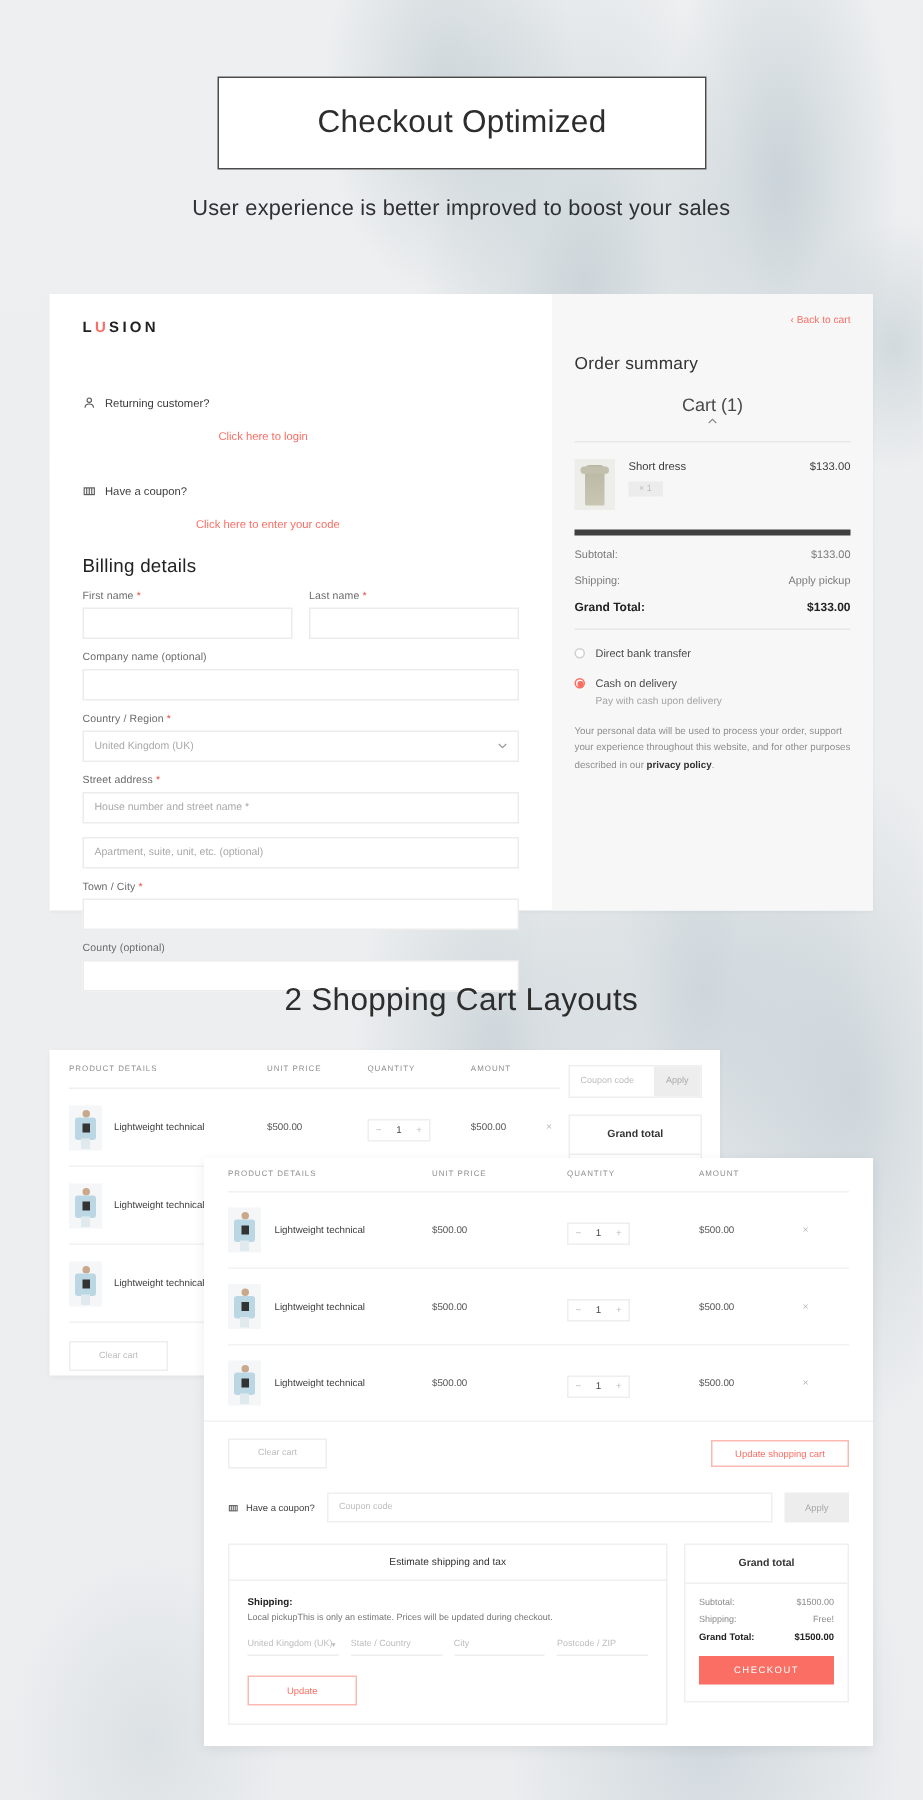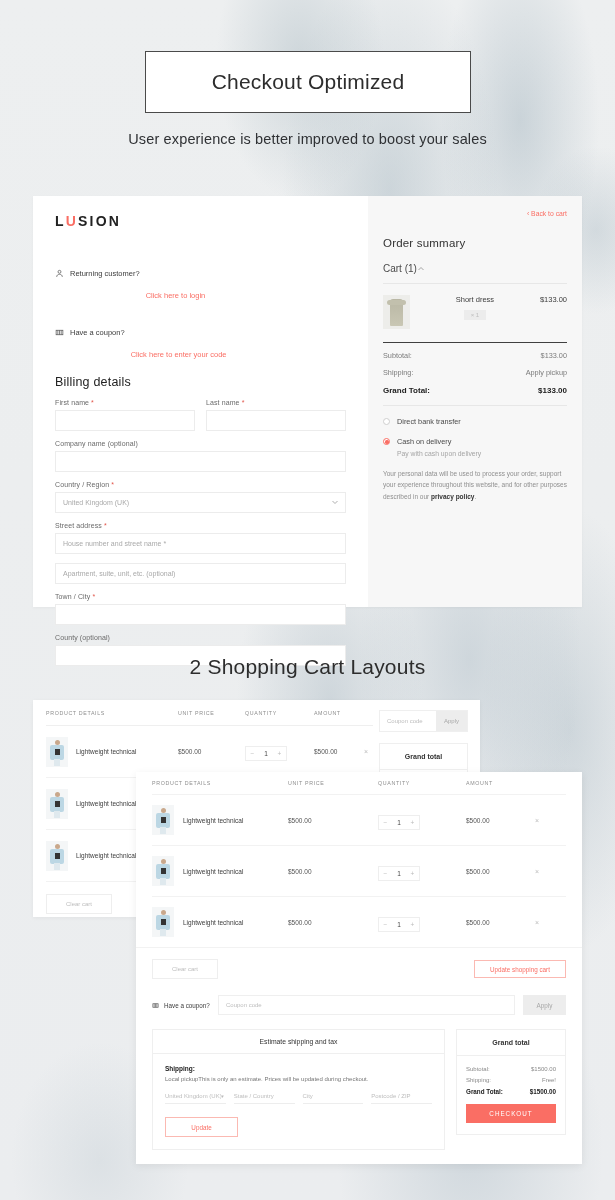--- a/index.html
+++ b/index.html
@@ -43,21 +43,21 @@
 
   
   .checkout-card{
     position:absolute; left:33px; top:196px; width:549px; height:411px;
     background:#fff; display:flex;
     box-shadow:0 1px 3px rgba(0,0,0,.04);
   }
   .co-left{ width:335px; padding:17px 22px 0 22px; }
   .co-right{ width:214px; background:#f7f7f7; padding:14px 15px 0 15px; position:relative;}
 
-  .logo{ font-size:14px; font-weight:700; letter-spacing:2.2px; color:#222; }
+  .logo{ font-size:10px; font-weight:700; letter-spacing:2.2px; color:#222; }
   .logo .u{ color:#fa6e64; }
 
   .acct-row{ display:flex; align-items:center; gap:6px; font-size:7.5px; color:#3c3c3c; margin-top:0; }
   .acct-row + .acct-row{ margin-top:6px; }
   .acct-row .lnk{ color:#fa6e64;margin-top:44px; }
   .mini-ico{ width:9px; height:9px; color:#555; display:inline-block; }
   .mini-ico svg{ display:block; width:9px; height:9px; }
 
   h2.billing{ font-size:12.5px; font-weight:400; color:#222; margin:16px 0 10px 0; letter-spacing:.2px;}
 
@@ -71,26 +71,26 @@
   .row2 > div{ flex:1; }
   .fgroup{ margin-bottom:9px; }
   .sel{ position:relative; }
   .sel .chev{ position:absolute; right:7px; top:6px; width:8px; height:8px; color:#999; }
   .sel .chev svg{ width:8px; height:8px; display:block; }
 
   
   .back-cart{ position:absolute; right:15px; top:14px; font-size:6.8px; color:#fa6e64; }
   .os-title{ font-size:11.5px; color:#333; margin-top:27px; letter-spacing:.2px;}
   .os-cart{ display:flex; justify-content:flex-start; align-items:center;
-            font-size:10px; color:#4a4a4a; margin-top:14px; padding-bottom:9px;
-            border-bottom:1px solid #e7e7e7;}
+            font-size:12px; color:#4a4a4a; margin-top:14px; padding-bottom:9px;
+            border-bottom:1px solid #e7e7e7;flex-direction:column;}
   .os-cart .caret{ width:8px; height:8px; color:#888; }
   .os-cart .caret svg{width:8px;height:8px;display:block;}
 
-  .os-item{ display:flex; align-items:flex-start; gap:1px; padding:11px 0 13px 0; border-bottom:1px solid #404040;text-align:center;}
+  .os-item{ display:flex; align-items:flex-start; gap:9px; padding:11px 0 13px 0; border-bottom:4px solid #404040;}
   .thumb{ width:27px; height:34px; background:#ededea; position:relative; overflow:hidden;}
   .dress{ position:absolute; left:7px; top:4px; width:13px; height:27px;
           background:linear-gradient(180deg,#b9b7a4,#c9c7b4); border-radius:3px 3px 1px 1px;}
   .dress:after{ content:""; position:absolute; left:-3px; top:1px; width:19px; height:5px;
           background:#c2c0ad; border-radius:3px;}
   .os-item .nm{ flex:1; font-size:7.5px; color:#3c3c3c; }
   .os-item .qty{ display:inline-block; margin-top:6px; background:#ececec; color:#bdbdbd;
                  font-size:6px; padding:2px 7px; }
   .os-item .pr{ font-size:7.5px; color:#3c3c3c; }
 

